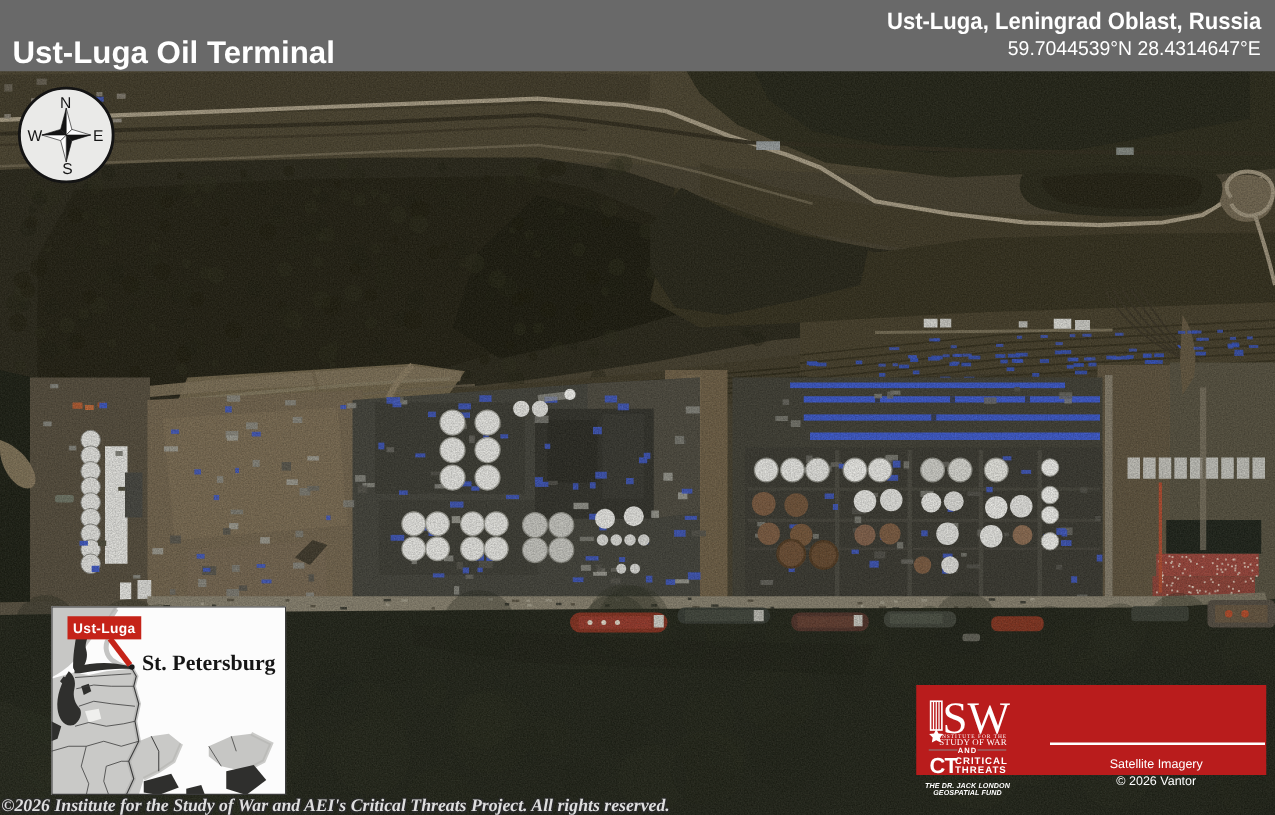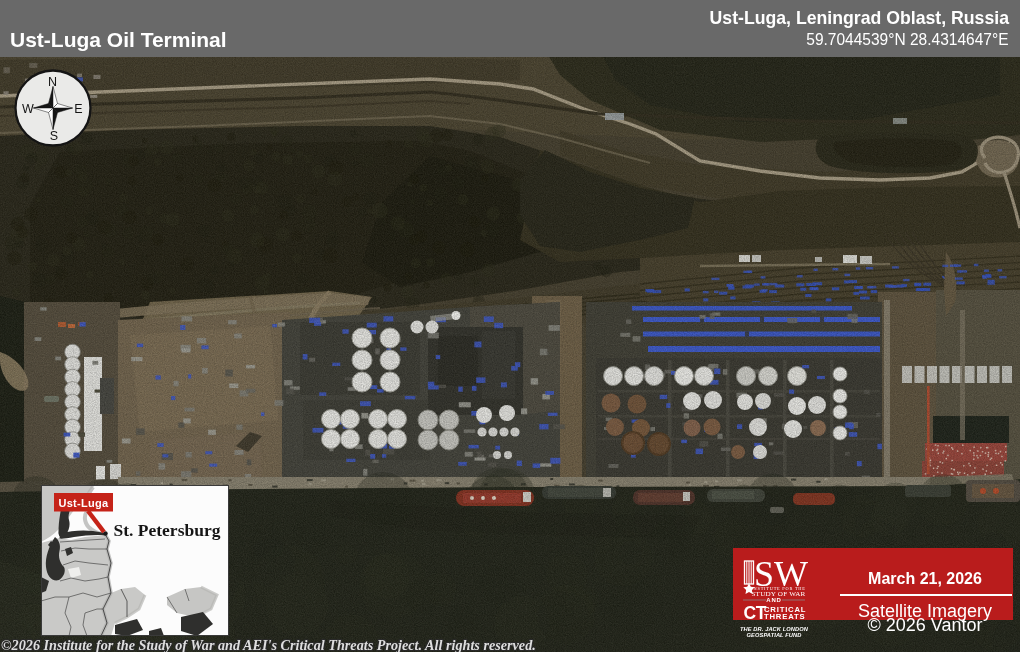--- a/index.html
+++ b/index.html
@@ -1,31 +1,31 @@
 <!DOCTYPE html>
 <html><head>
 <meta charset="utf-8">
 <style>
 * { margin:0; padding:0; box-sizing:border-box; }
 body { width:1020px; height:652px; overflow:hidden; font-family:"Liberation Sans", sans-serif; background:#000; }
 #stage { position:relative; width:1020px; height:652px; overflow:hidden; }
 #bg { position:absolute; left:0; top:0; }
 .topbar { position:absolute; left:0; top:0; width:1020px; height:57px; background:#696969; }
-.title { position:absolute; left:10px; top:28px; font-size:21px; font-weight:bold; color:#fff; }
+.title { position:absolute; left:10px; top:28px; font-size:25px; font-weight:bold; color:#fff; }
 .loc1 { position:absolute; right:11px; top:7px; font-size:19px; font-weight:bold; color:#fff; transform:scaleX(0.93); transform-origin:right; }
 .loc2 { position:absolute; right:11px; top:31px; font-size:16px; color:#fff; transform:scaleX(0.97); transform-origin:right; }
 .compass { position:absolute; left:13px; top:68px; }
 .vantor { position:absolute; left:893px; top:70px; }
 .inset { position:absolute; left:1px; top:485px;margin-left:40px; }
 .iswbox { position:absolute; left:733px; top:548px; width:280px; height:72px; background:#b91c1c; }
 .iswlogo { position:absolute; left:0px; top:0px; }
 .iswfund { position:absolute; left:0px; top:77.5px; width:82px; text-align:center; color:#fff; font-size:5.7px; font-style:italic; font-weight:bold; line-height:6.5px; letter-spacing:0.1px; }
 .iswdate { position:absolute; left:102px; top:22px; width:180px; text-align:center; color:#fff; font-size:16px; font-weight:bold; }
 .iswline { position:absolute; left:107px; top:46px; width:172px; height:1.6px; background:#fff; }
-.iswsat { position:absolute; left:111px; top:57px; width:162px; text-align:center; color:#fff; font-size:18px; line-height:13.5px; }
+.iswsat { position:absolute; left:111px; top:57px; width:162px; text-align:center; color:#fff; font-size:10px; line-height:13.5px; }
 .copyright { position:absolute; left:1px; top:637px; font-family:"Liberation Serif", serif; font-style:italic; font-weight:bold; font-size:14.2px; color:#dedede; text-shadow:-1px -1px 0 #2a2a2a, 1px -1px 0 #2a2a2a, -1px 1px 0 #2a2a2a, 1px 1px 0 #2a2a2a; }
 </style>
 </head>
 <body>
 
 <div id="stage">
 
 <svg id="bg" width="1020" height="652" viewBox="0 0 1020 652">
 <defs>
 <filter id="graind" x="0" y="0" width="100%" height="100%">
@@ -1251,21 +1251,20 @@
 <line x1="49" y1="52" x2="72" y2="52" stroke="#888" stroke-width="0.8"></line>
 
 <text x="10.5" y="70.5" font-family="Liberation Sans, sans-serif" font-size="17.5" font-weight="bold" letter-spacing="-0.5">CT</text>
 <text x="31" y="63.5" font-family="Liberation Sans, sans-serif" font-size="7.7" font-weight="bold" letter-spacing="0.8">CRITICAL</text>
 <text x="31" y="70.5" font-family="Liberation Sans, sans-serif" font-size="7.7" font-weight="bold" letter-spacing="0.8">THREATS</text>
 </g>
 </svg></div>
 
 <div class="iswfund">THE DR. JACK LONDON<br>GEOSPATIAL FUND</div>
 
-<div class="iswdate">March 21, 2026</div>
 
 <div class="iswline"></div>
 
 <div class="iswsat">Satellite Imagery<br>© 2026 Vantor</div>
 </div>
 
 <div class="copyright">©2026 Institute for the Study of War and AEI's Critical Threats Project. All rights reserved.</div>
 </div>
 
 </body></html>

